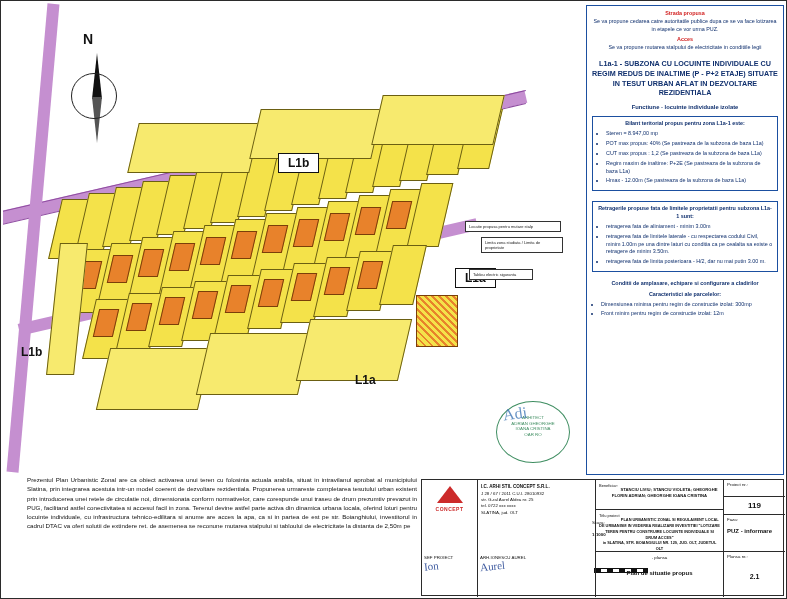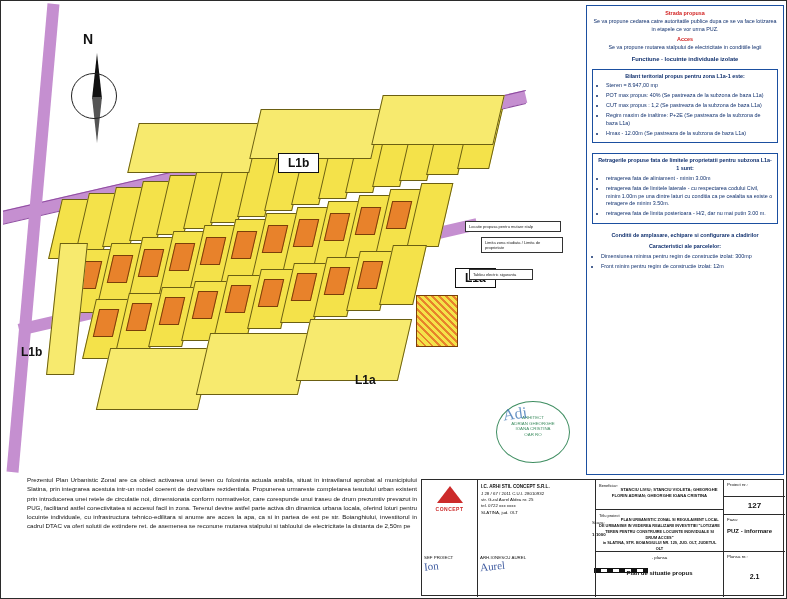--- a/index.html
+++ b/index.html
@@ -178,20 +178,21 @@
       <span class="sig">Adi</span>
     </div>
   </div>
 
   <div id="rightcol">
     <div class="red">Strada propusa</div>
     <div class="ctr">Se va propune cedarea catre autoritatile publice dupa ce se va face lotizarea in etapele ce vor urma PUZ.</div>
     <div class="red" style="margin-top:3px;">Acces</div>
     <div class="ctr">Se va propune mutarea stalpului de electricitate in conditiile legii</div>
 
+    <h2>L1a-1 - SUBZONA CU LOCUINTE INDIVIDUALE CU REGIM REDUS DE INALTIME (P - P+2 ETAJE) SITUATE IN TESUT URBAN AFLAT IN DEZVOLTARE REZIDENTIALA</h2>
     <div class="func">Functiune - locuinte individuale izolate</div>
 
     <div class="blk">
       <div class="hdr">Bilant teritorial propus pentru zona L1a-1 este:</div>
       <ul>
         <li>Steren = 8.947,00 mp</li>
         <li>POT max propus: 40% (Se pastreaza de la subzona de baza L1a)</li>
         <li>CUT max propus : 1,2 (Se pastreaza de la subzona de baza L1a)</li>
         <li>Regim maxim de inaltime: P+2E (Se pastreaza de la subzona de baza L1a)</li>
         <li>Hmax - 12.00m (Se pastreaza de la subzona de baza L1a)</li>
@@ -245,21 +246,21 @@
 
     <div id="tb-title">
       <span style="float:left;font-size:4px;">Titlu proiect</span>
       <div style="font-weight:bold;font-size:3.9px;padding-top:4px;white-space:pre-line;">PLAN URBANISTIC ZONAL SI REGULAMENT LOCAL DE URBANISM IN VEDEREA REALIZARII INVESTITIEI "LOTIZARE TEREN PENTRU CONSTRUIRE LOCUINTE INDIVIDUALE SI DRUM ACCES"
 in SLATINA, STR. BOIANGIULUI NR. 129, JUD. OLT, JUDETUL OLT</div>
     </div>
 
     <div id="tb-proj">
       <span>Proiect nr.:</span>
     </div>
-    <div id="tb-projno">127</div>
+    <div id="tb-projno">119</div>
     <div id="tb-faza">
       <div>Faza:</div>
       <div style="font-weight:bold;font-size:6px;margin-top:3px;">PUZ - informare</div>
     </div>
 
     <div id="tb-sef">
       <div>SEF PROIECT</div>
       <div class="handsig">Ion</div>
     </div>
     <div id="tb-arh">

